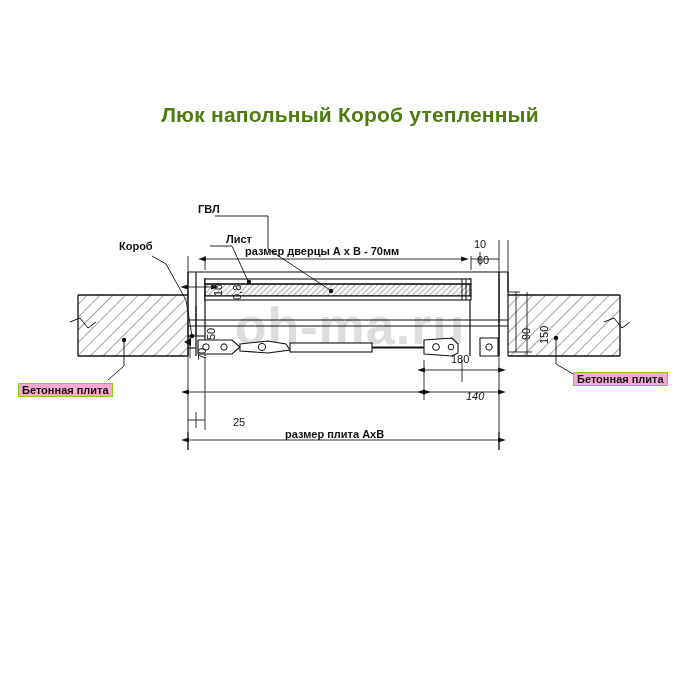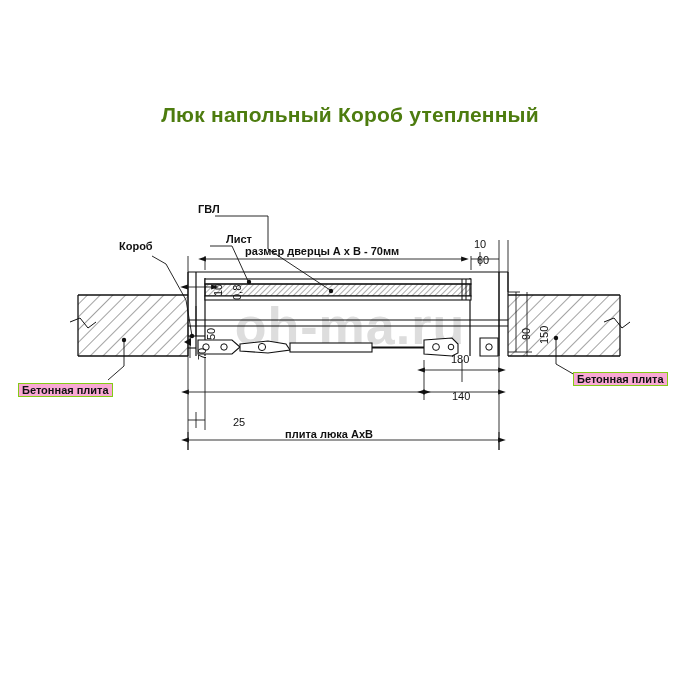--- a/index.html
+++ b/index.html
@@ -223,30 +223,30 @@
   </svg>
 
   <div class="lbl b" style="left:198px; top:203px;">ГВЛ</div>
   <div class="lbl b" style="left:190px; top:233px;margin-left:36px;">Лист</div>
   <div class="lbl b" style="left:119px; top:240px;">Короб</div>
 
   <div class="lbl b boxed" style="left:18px; top:383px;">Бетонная плита</div>
   <div class="lbl b boxed" style="left:573px; top:372px;">Бетонная плита</div>
 
   <div class="lbl b" style="left:245px; top:245px;">размер дверцы А х В - 70мм</div>
-  <div class="lbl b" style="left:285px; top:428px;">плита люка АхВ</div>
+  <div class="lbl b" style="left:285px; top:428px;">размер плита АхВ</div>
 
   <div class="lbl" style="left:474px; top:238px;">10</div>
   <div class="lbl" style="left:477px; top:254px;text-align:right;">60</div>
 
   <div class="lbl rot" style="left:212px; top:296px;">10</div>
   <div class="lbl rot" style="left:231px; top:300px;">0,8</div>
   <div class="lbl rot" style="left:205px; top:340px;">50</div>
   <div class="lbl rot" style="left:196px; top:360px;">70</div>
 
   <div class="lbl rot" style="left:520px; top:340px;">90</div>
   <div class="lbl rot" style="left:538px; top:344px;">150</div>
 
   <div class="lbl" style="left:208px; top:416px;margin-left:25px;">25</div>
   <div class="lbl" style="left:451px; top:353px;">180</div>
-  <div class="lbl" style="left:452px; top:390px;">140</div>
+  <div class="lbl" style="left:466px; top:390px;font-style:italic;">140</div>
 
 </div>
 
 </body></html>

